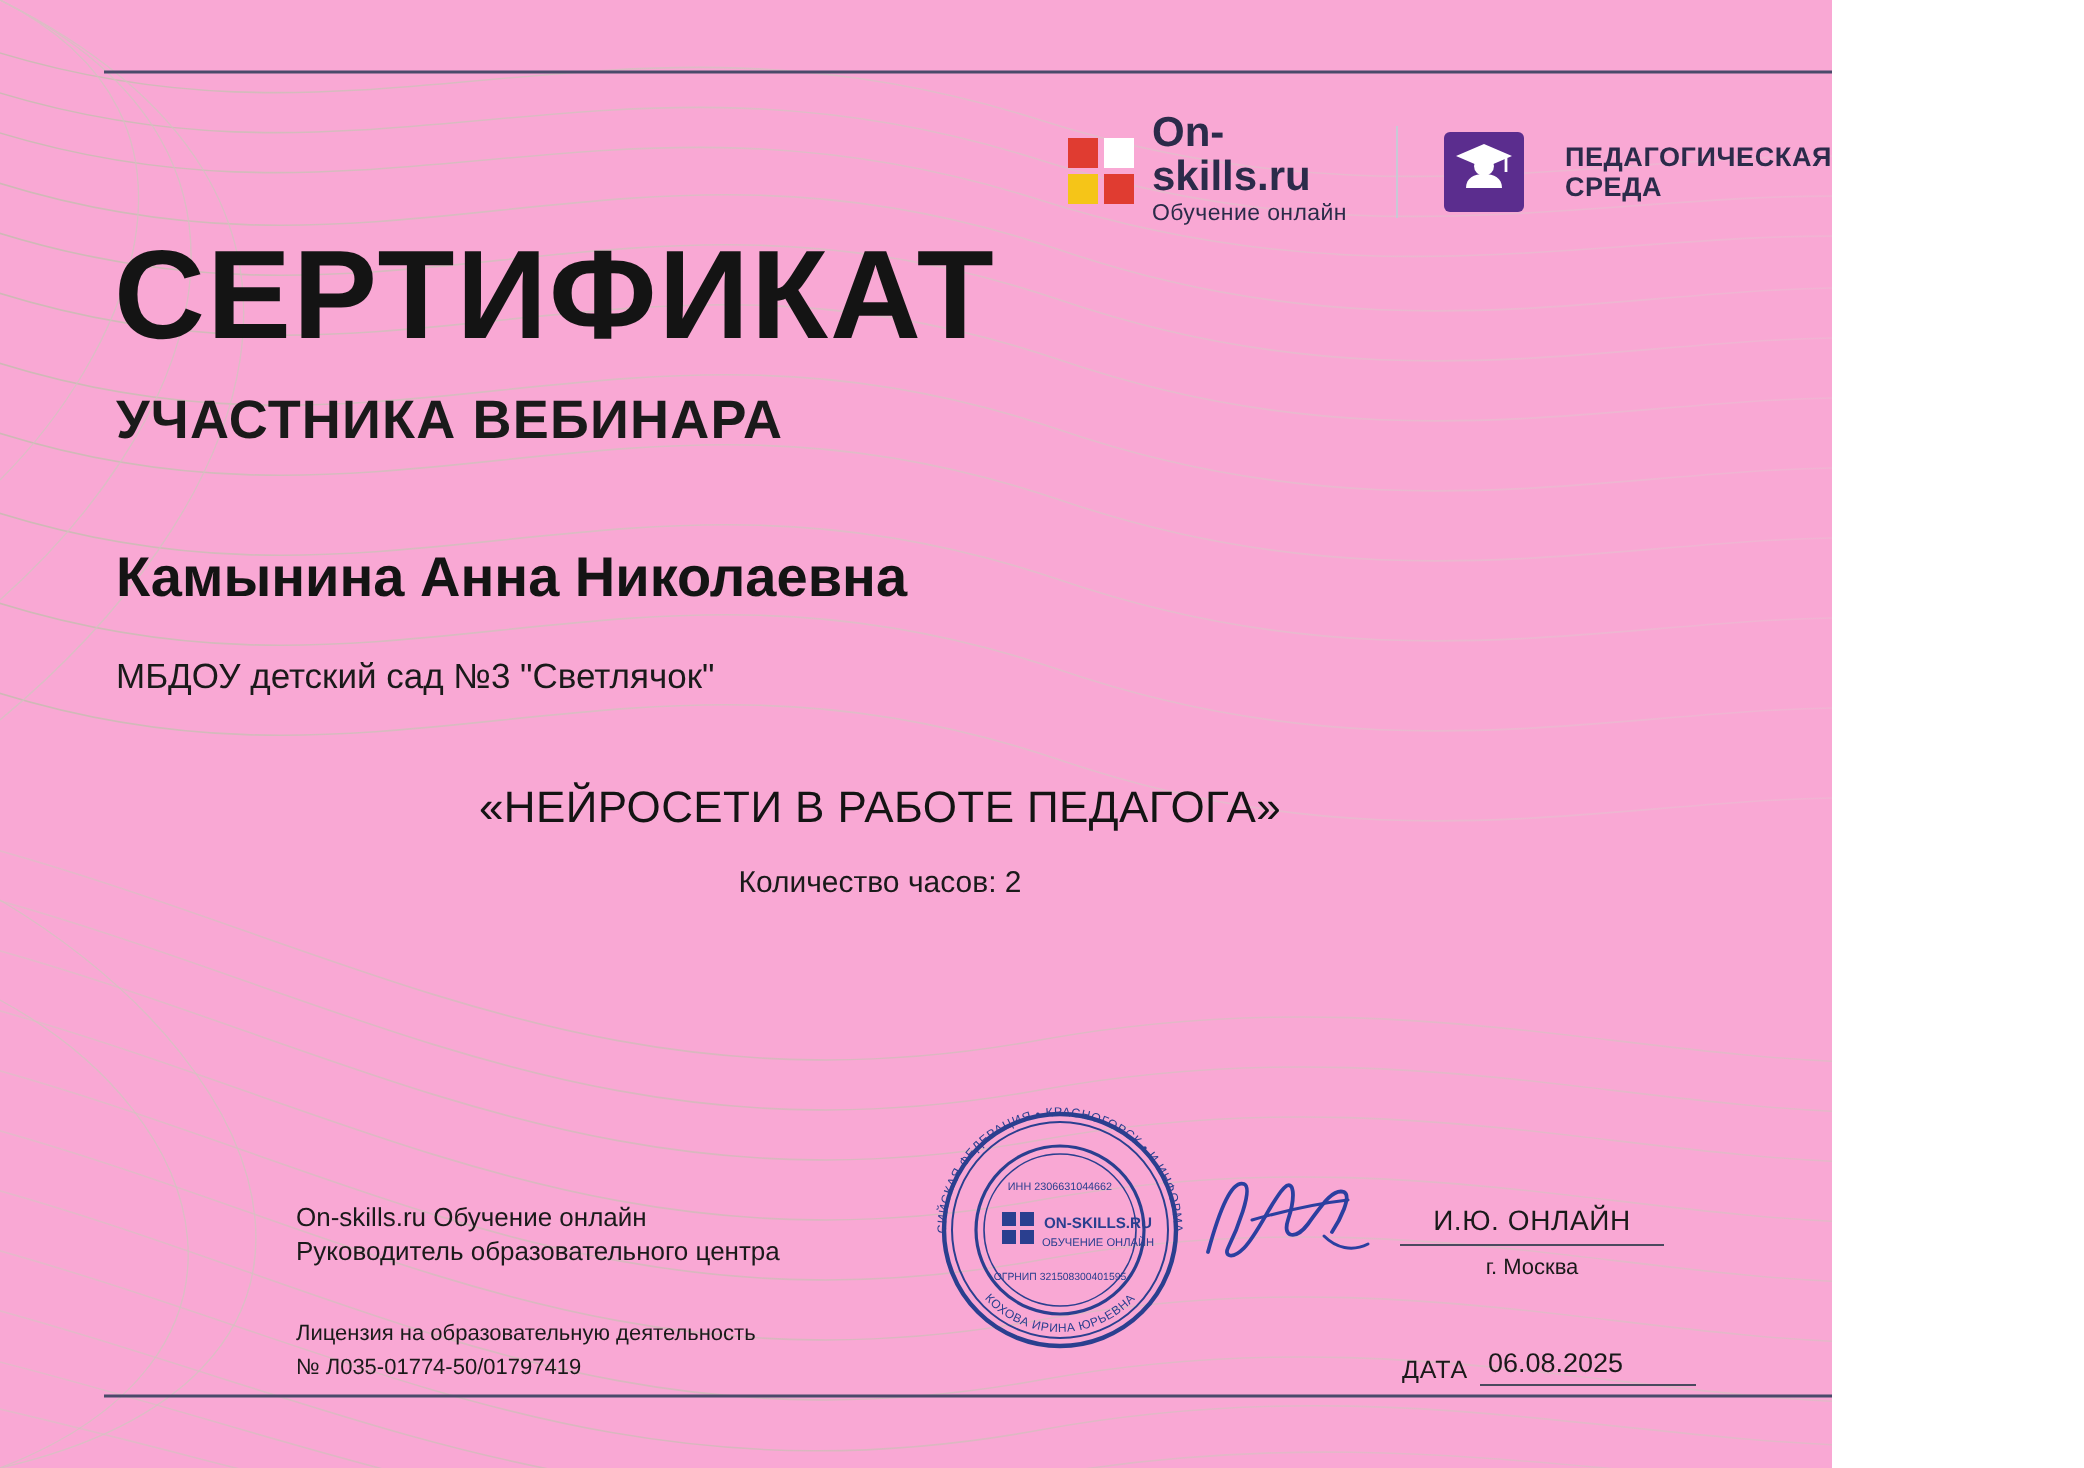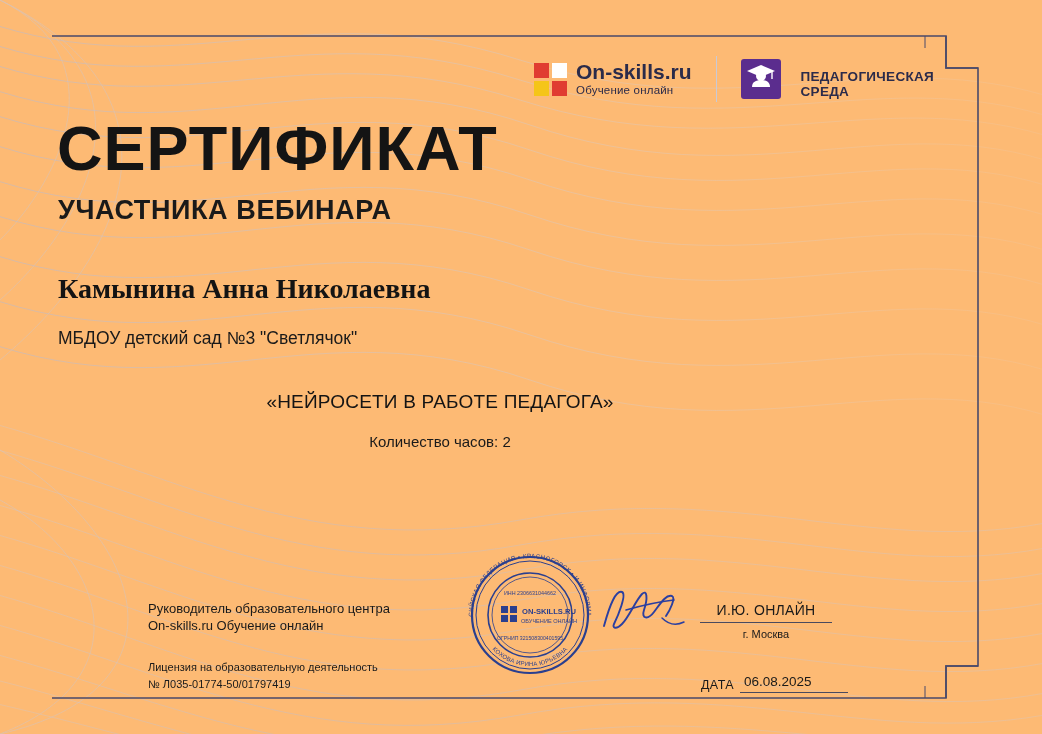--- a/index.html
+++ b/index.html
@@ -8,23 +8,23 @@
   }
   body {
     width: 1042px;
     height: 734px;
     background: #ffffff;
     font-family: "Liberation Sans", sans-serif;
     overflow: hidden;
   }
   .certificate {
     position: relative;
-    width: 1042px;
+    width: 916px;
     height: 734px;
-    background: #fdba74;
+    background: #f9a8d4;
     overflow: hidden;
   }
 
   
   .bg-waves {
     position: absolute;
     inset: 0;
     pointer-events: none;
   }
 
@@ -72,21 +72,21 @@
     letter-spacing: 0.2px;
     line-height: 15px;
   }
   .logo-divider {
     width: 1px;
     height: 46px;
     background: #c9c9d6;
   }
   .logo-pedsreda {
     display: flex;
-    align-items: flex-end;
+    align-items: center;
     gap: 20px;
   }
   .pedsreda-badge {
     width: 40px;
     height: 40px;
     position: relative;
   }
   .logo-pedsreda-text {
     font-size: 13.5px;
     font-weight: bold;
@@ -116,36 +116,35 @@
     color: #1a1a1a;
     letter-spacing: 0.6px;
   }
   .recipient {
     position: absolute;
     top: 273px;
     left: 58px;
     font-size: 28px;
     font-weight: bold;
     color: #141414;
-    font-family: Liberation Serif, serif;
   }
   .organization {
     position: absolute;
     top: 328px;
     left: 58px;
     font-size: 17.5px;
     color: #1a1a1a;
   }
   .course-title {
     position: absolute;
     top: 391px;
     left: 0;
     width: 880px;
     text-align: center;
-    font-size: 19px;
+    font-size: 22px;
     color: #141414;
     letter-spacing: 0.2px;
   }
   .hours {
     position: absolute;
     top: 433px;
     left: 0;
     width: 880px;
     text-align: center;
     font-size: 15px;
@@ -336,22 +335,22 @@
   </div>
 
   <div class="title">СЕРТИФИКАТ</div>
   <div class="subtitle">УЧАСТНИКА ВЕБИНАРА</div>
   <div class="recipient">Камынина Анна Николаевна</div>
   <div class="organization">МБДОУ детский сад №3 "Светлячок"</div>
   <div class="course-title">«НЕЙРОСЕТИ В РАБОТЕ ПЕДАГОГА»</div>
   <div class="hours">Количество часов: 2</div>
 
   <div class="footer-left">
+    <div>On-skills.ru Обучение онлайн</div>
     <div>Руководитель образовательного центра</div>
-    <div>On-skills.ru Обучение онлайн</div>
   </div>
 
   <div class="footer-license">
     <div>Лицензия на образовательную деятельность</div>
     <div>№ Л035-01774-50/01797419</div>
   </div>
 
   <div class="stamp">
     <svg width="150" height="150" viewBox="0 0 150 150" aria-hidden="true">
       <defs>

